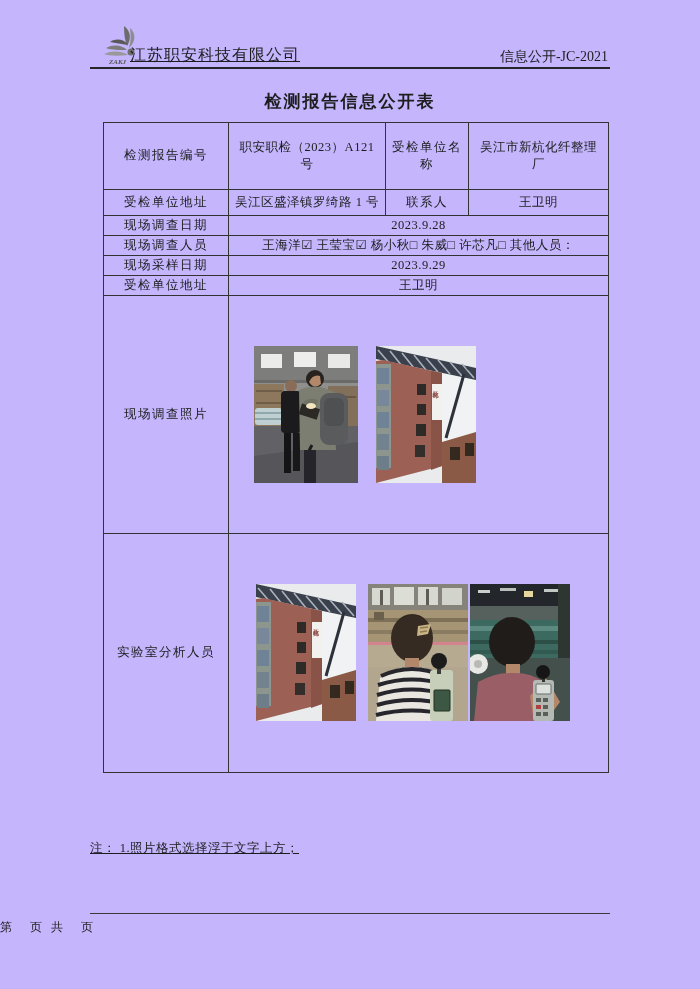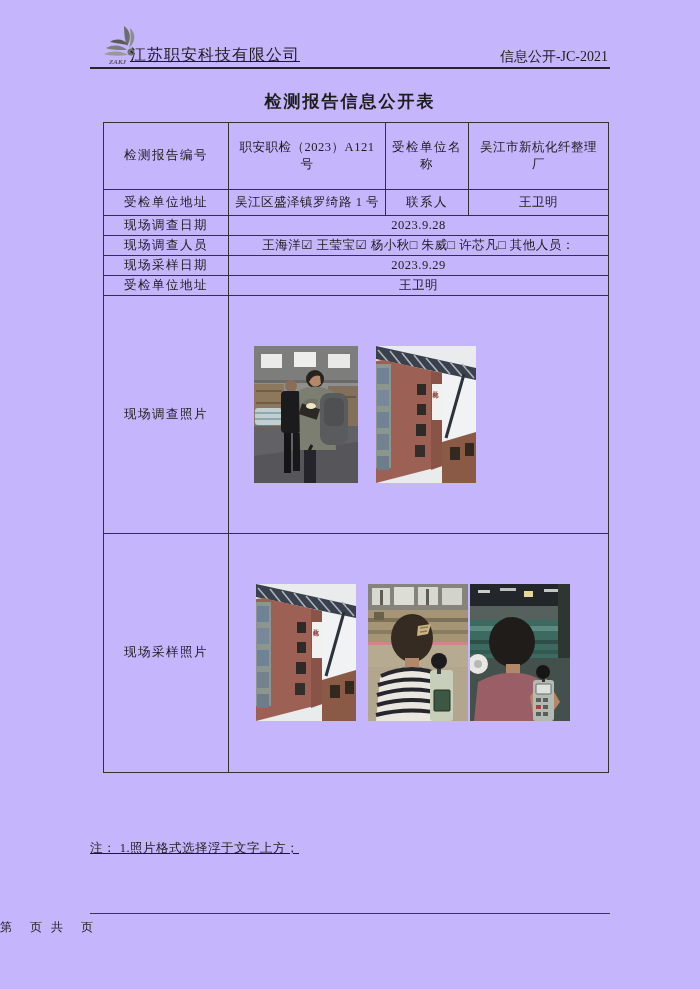--- a/index.html
+++ b/index.html
@@ -177,21 +177,21 @@
               <line x1="88" y1="28" x2="70" y2="92" stroke="#2d323a" stroke-width="3"></line>
               <circle cx="92" cy="22" r="1.5" fill="#3a414d"></circle>
             </svg>
             <span class="sign-overlay" style="left:57px; top:39px;">新杭化纤</span>
           </div>
         </div>
       </td>
     </tr>
 
     <tr style="height:239px">
-      <td class="lbl">现场采样照片</td>
+      <td class="lbl">实验室分析人员</td>
       <td class="photocell" colspan="3">
         <div class="photorow sampling">
 
           <div class="photo p1">
             <svg width="102" height="137" viewBox="0 0 100 137">
               <rect width="100" height="137" fill="#e9ebec"></rect>
               <rect x="60" y="24" width="40" height="75" fill="#f0f2f3"></rect>
               <polygon points="0,0 100,22 100,34 0,13" fill="#3a414d"></polygon>
               <path d="M2 4 L14 18 M14 5 L26 20 M26 7 L38 22 M38 9 L50 24 M50 12 L62 26 M62 14 L74 28 M74 16 L86 30 M86 18 L98 32" stroke="#aab2bc" stroke-width="1.6" fill="none"></path>
               <polygon points="7,14 66,27 66,120 0,137 0,15" fill="#9c6054"></polygon>

